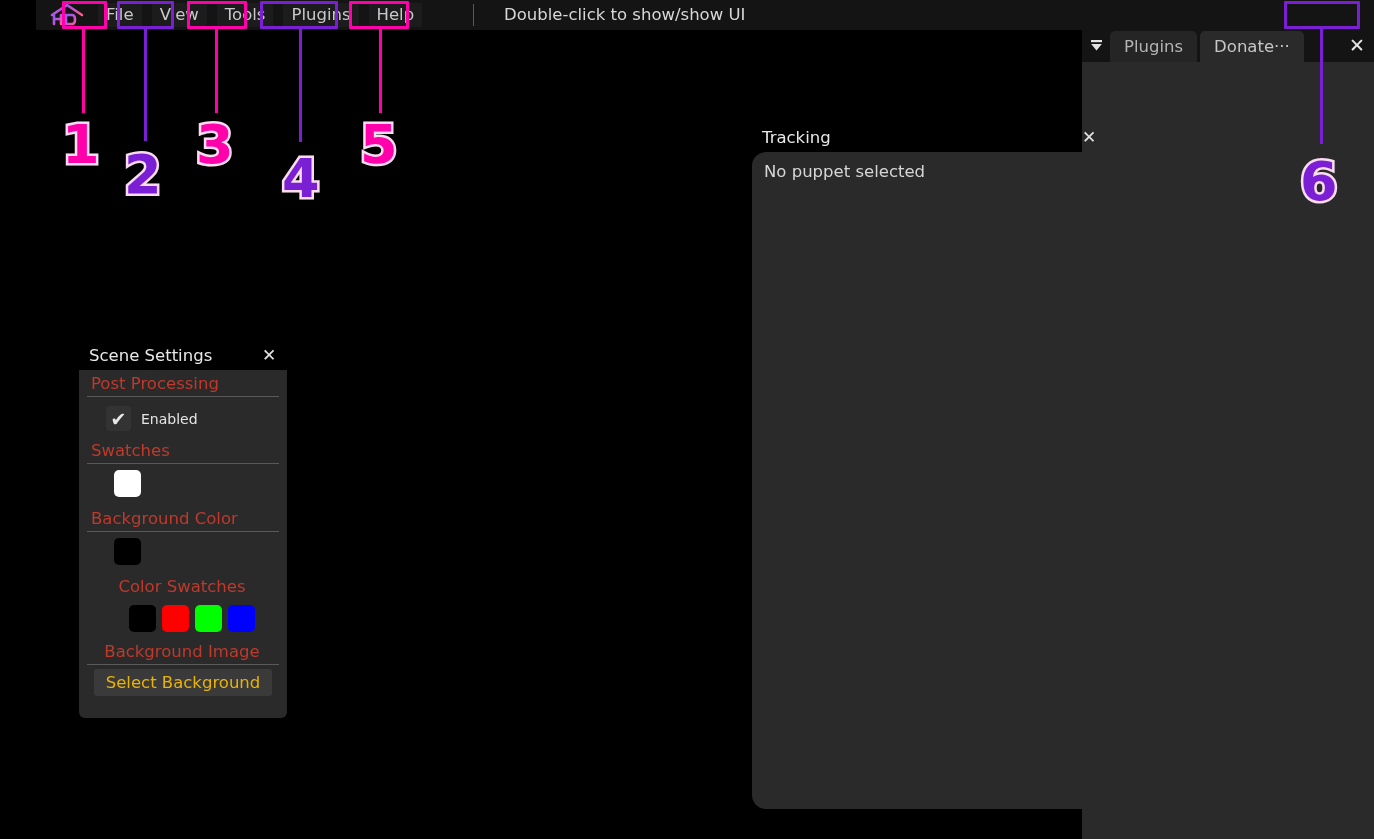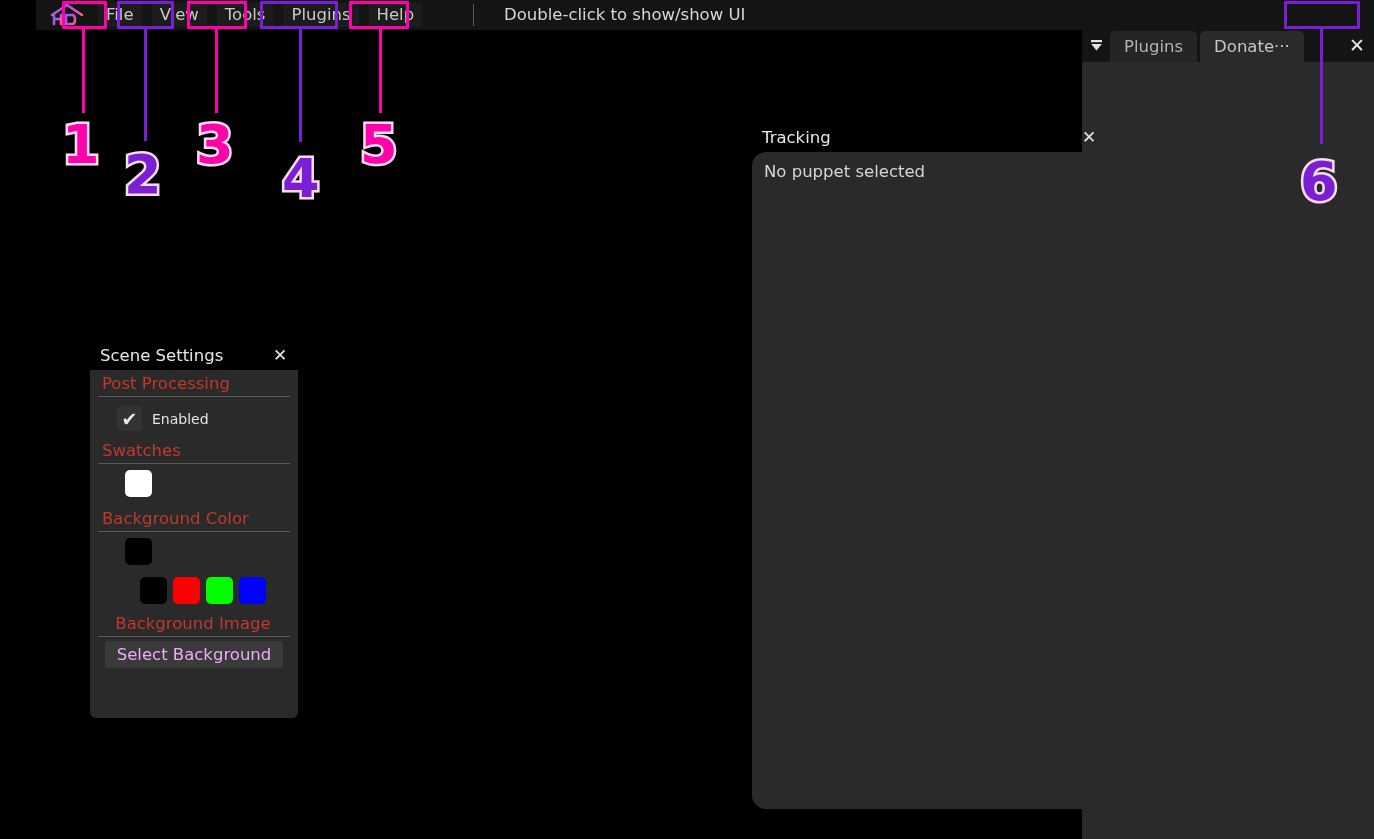--- a/index.html
+++ b/index.html
@@ -169,21 +169,21 @@
     font-size: 17px;
     color: #e2e2e2;
     cursor: default;
   }
   .panel-body {
     background: #2a2a2a;
     border-radius: 0 0 6px 6px;
   }
 
   
-  #scene-settings { left: 90px; top: 340px; width: 208px; }
+  #scene-settings { left: 79px; top: 340px; width: 208px; }
   #scene-settings .panel-body { padding: 0 8px 14px 8px; height: 348px; box-sizing: border-box; }
   .sec-head {
     color: #c0392b;
     font-size: 16.5px;
     padding: 4px 2px 3px 4px;
     border-bottom: 1px solid #5a5a5a;
     margin-bottom: 6px;
     white-space: nowrap;
   }
   .checkrow {
@@ -223,21 +223,21 @@
     border-radius: 5px;
     cursor: default;
   }
   .sec-head.centered { text-align: center; padding-left: 0; border-bottom: none; margin-bottom: 2px;}
   .sec-head.centered.line { border-bottom: 1px solid #5a5a5a; }
   .btn {
     display: block;
     margin: 4px auto 0 auto;
     padding: 4px 12px;
     background: #3a3a3a;
-    color: #f0abfc;
+    color: #eab308;
     font-size: 16.5px;
     border: none;
     border-radius: 3px;
     font-family: inherit;
     cursor: default;
     white-space: nowrap;
   }
 
   
   #tracking { left: 752px; top: 122px; width: 355px; }
@@ -332,20 +332,21 @@
         <span class="checkbox">✔</span>
         <span class="lbl">Enabled</span>
       </div>
 
       <div class="sec-head">Swatches</div>
       <div class="swatch-big" id="sw-light" style="background: rgb(255, 255, 255);"></div>
 
       <div class="sec-head">Background Color</div>
       <div class="swatch-big" id="sw-bg" style="background: rgb(0, 0, 0);"></div>
 
+      <div class="sec-head centered">Color Swatches</div>
       <div class="swatch-row">
         <div class="swatch-sm" id="sw0" style="background: rgb(0, 0, 0);"></div>
         <div class="swatch-sm" id="sw1" style="background: rgb(255, 0, 0);"></div>
         <div class="swatch-sm" id="sw2" style="background: rgb(0, 255, 0);"></div>
         <div class="swatch-sm" id="sw3" style="background: rgb(0, 0, 255);"></div>
       </div>
 
       <div class="sec-head centered line">Background Image</div>
       <button class="btn">Select Background</button>
     </div>

